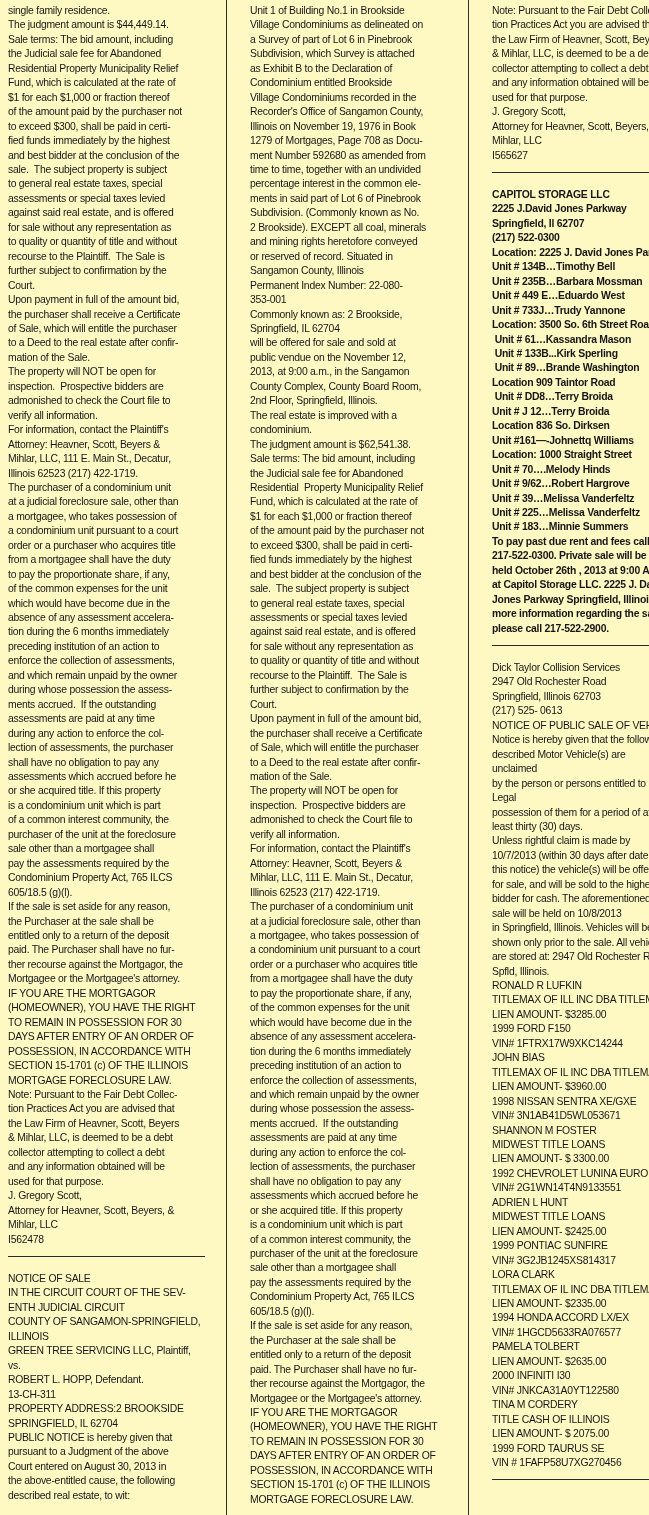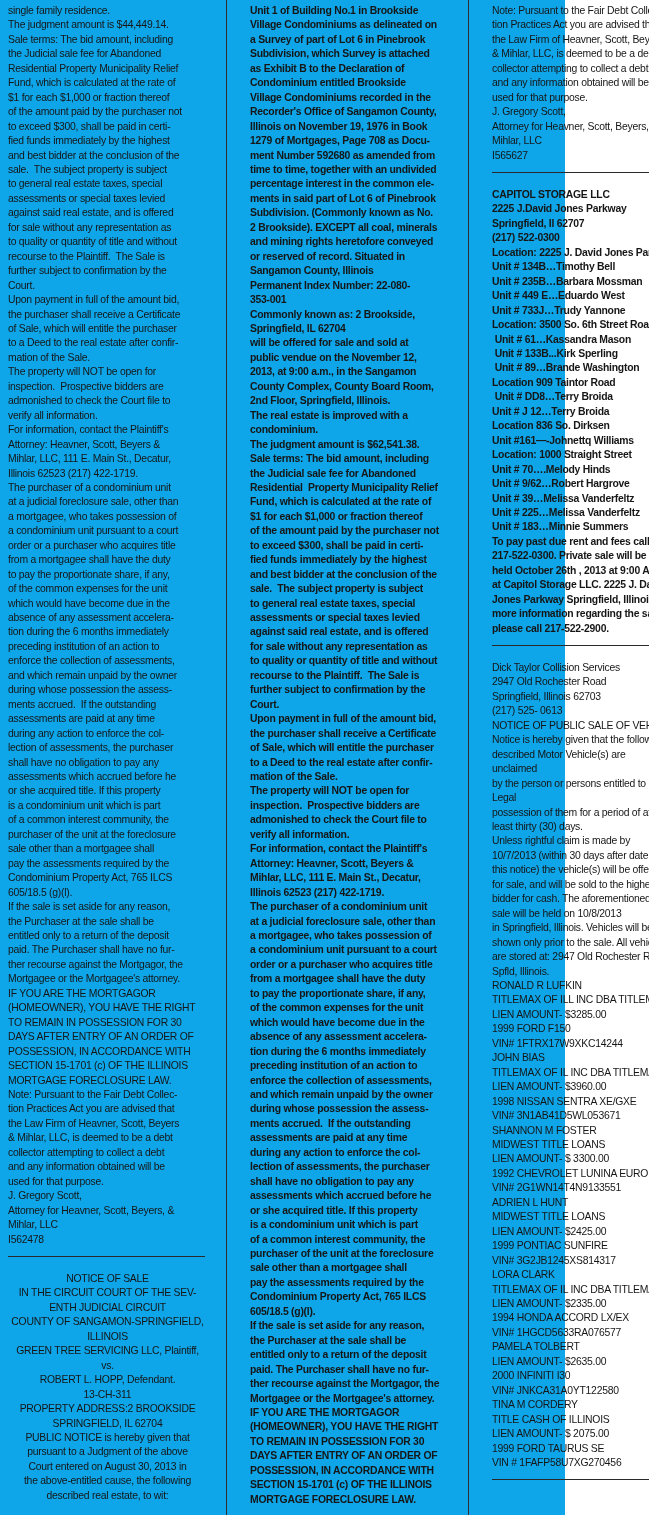--- a/index.html
+++ b/index.html
@@ -6,25 +6,25 @@
   body {
     width: 649px;
     height: 1515px;
     background: #ffffff;
     font-family: "Liberation Sans", sans-serif;
     color: #161616;
     overflow: hidden;
   }
   .page {
     display: flex;
-    width: 565px;
+    width: 649px;
     height: 1515px;
     box-sizing: border-box;
     padding-left: 8px;
-    background: #0ea5e9;
+    background: #fef9c3;
     gap: 12px;
   }
   .col {
     width: 199px;
     padding-top: 4px;
     box-sizing: border-box;
     overflow: hidden;
     flex: 0 0 199px;
   }
   .vrule {
@@ -133,40 +133,40 @@
 the Law Firm of Heavner, Scott, Beyers
 &amp; Mihlar, LLC, is deemed to be a debt
 collector attempting to collect a debt
 and any information obtained will be
 used for that purpose.
 J. Gregory Scott,
 Attorney for Heavner, Scott, Beyers, &amp;
 Mihlar, LLC
 I562478</div>
       <div class="hdivider"></div>
-      <div class="notice" style="color: rgb(22, 22, 22); text-align: center;">NOTICE OF SALE
+      <div class="notice" style="color: rgb(22, 22, 22);">NOTICE OF SALE
 IN THE CIRCUIT COURT OF THE SEV-
 ENTH JUDICIAL CIRCUIT
 COUNTY OF SANGAMON-SPRINGFIELD,
 ILLINOIS
 GREEN TREE SERVICING LLC, Plaintiff,
 vs.
 ROBERT L. HOPP, Defendant.
 13-CH-311
 PROPERTY ADDRESS:2 BROOKSIDE
 SPRINGFIELD, IL 62704
 PUBLIC NOTICE is hereby given that
 pursuant to a Judgment of the above
 Court entered on August 30, 2013 in
 the above-entitled cause, the following
 described real estate, to wit:</div>
     </div>
   <div class="vrule" style="background: rgb(46, 46, 46);"></div>
   <div class="col">
-      <div class="notice" style="color: rgb(22, 22, 22); font-weight: bold;">Unit 1 of Building No.1 in Brookside
+      <div class="notice" style="color: rgb(22, 22, 22);">Unit 1 of Building No.1 in Brookside
 Village Condominiums as delineated on
 a Survey of part of Lot 6 in Pinebrook
 Subdivision, which Survey is attached
 as Exhibit B to the Declaration of
 Condominium entitled Brookside
 Village Condominiums recorded in the
 Recorder's Office of Sangamon County,
 Illinois on November 19, 1976 in Book
 1279 of Mortgages, Page 708 as Docu-
 ment Number 592680 as amended from

